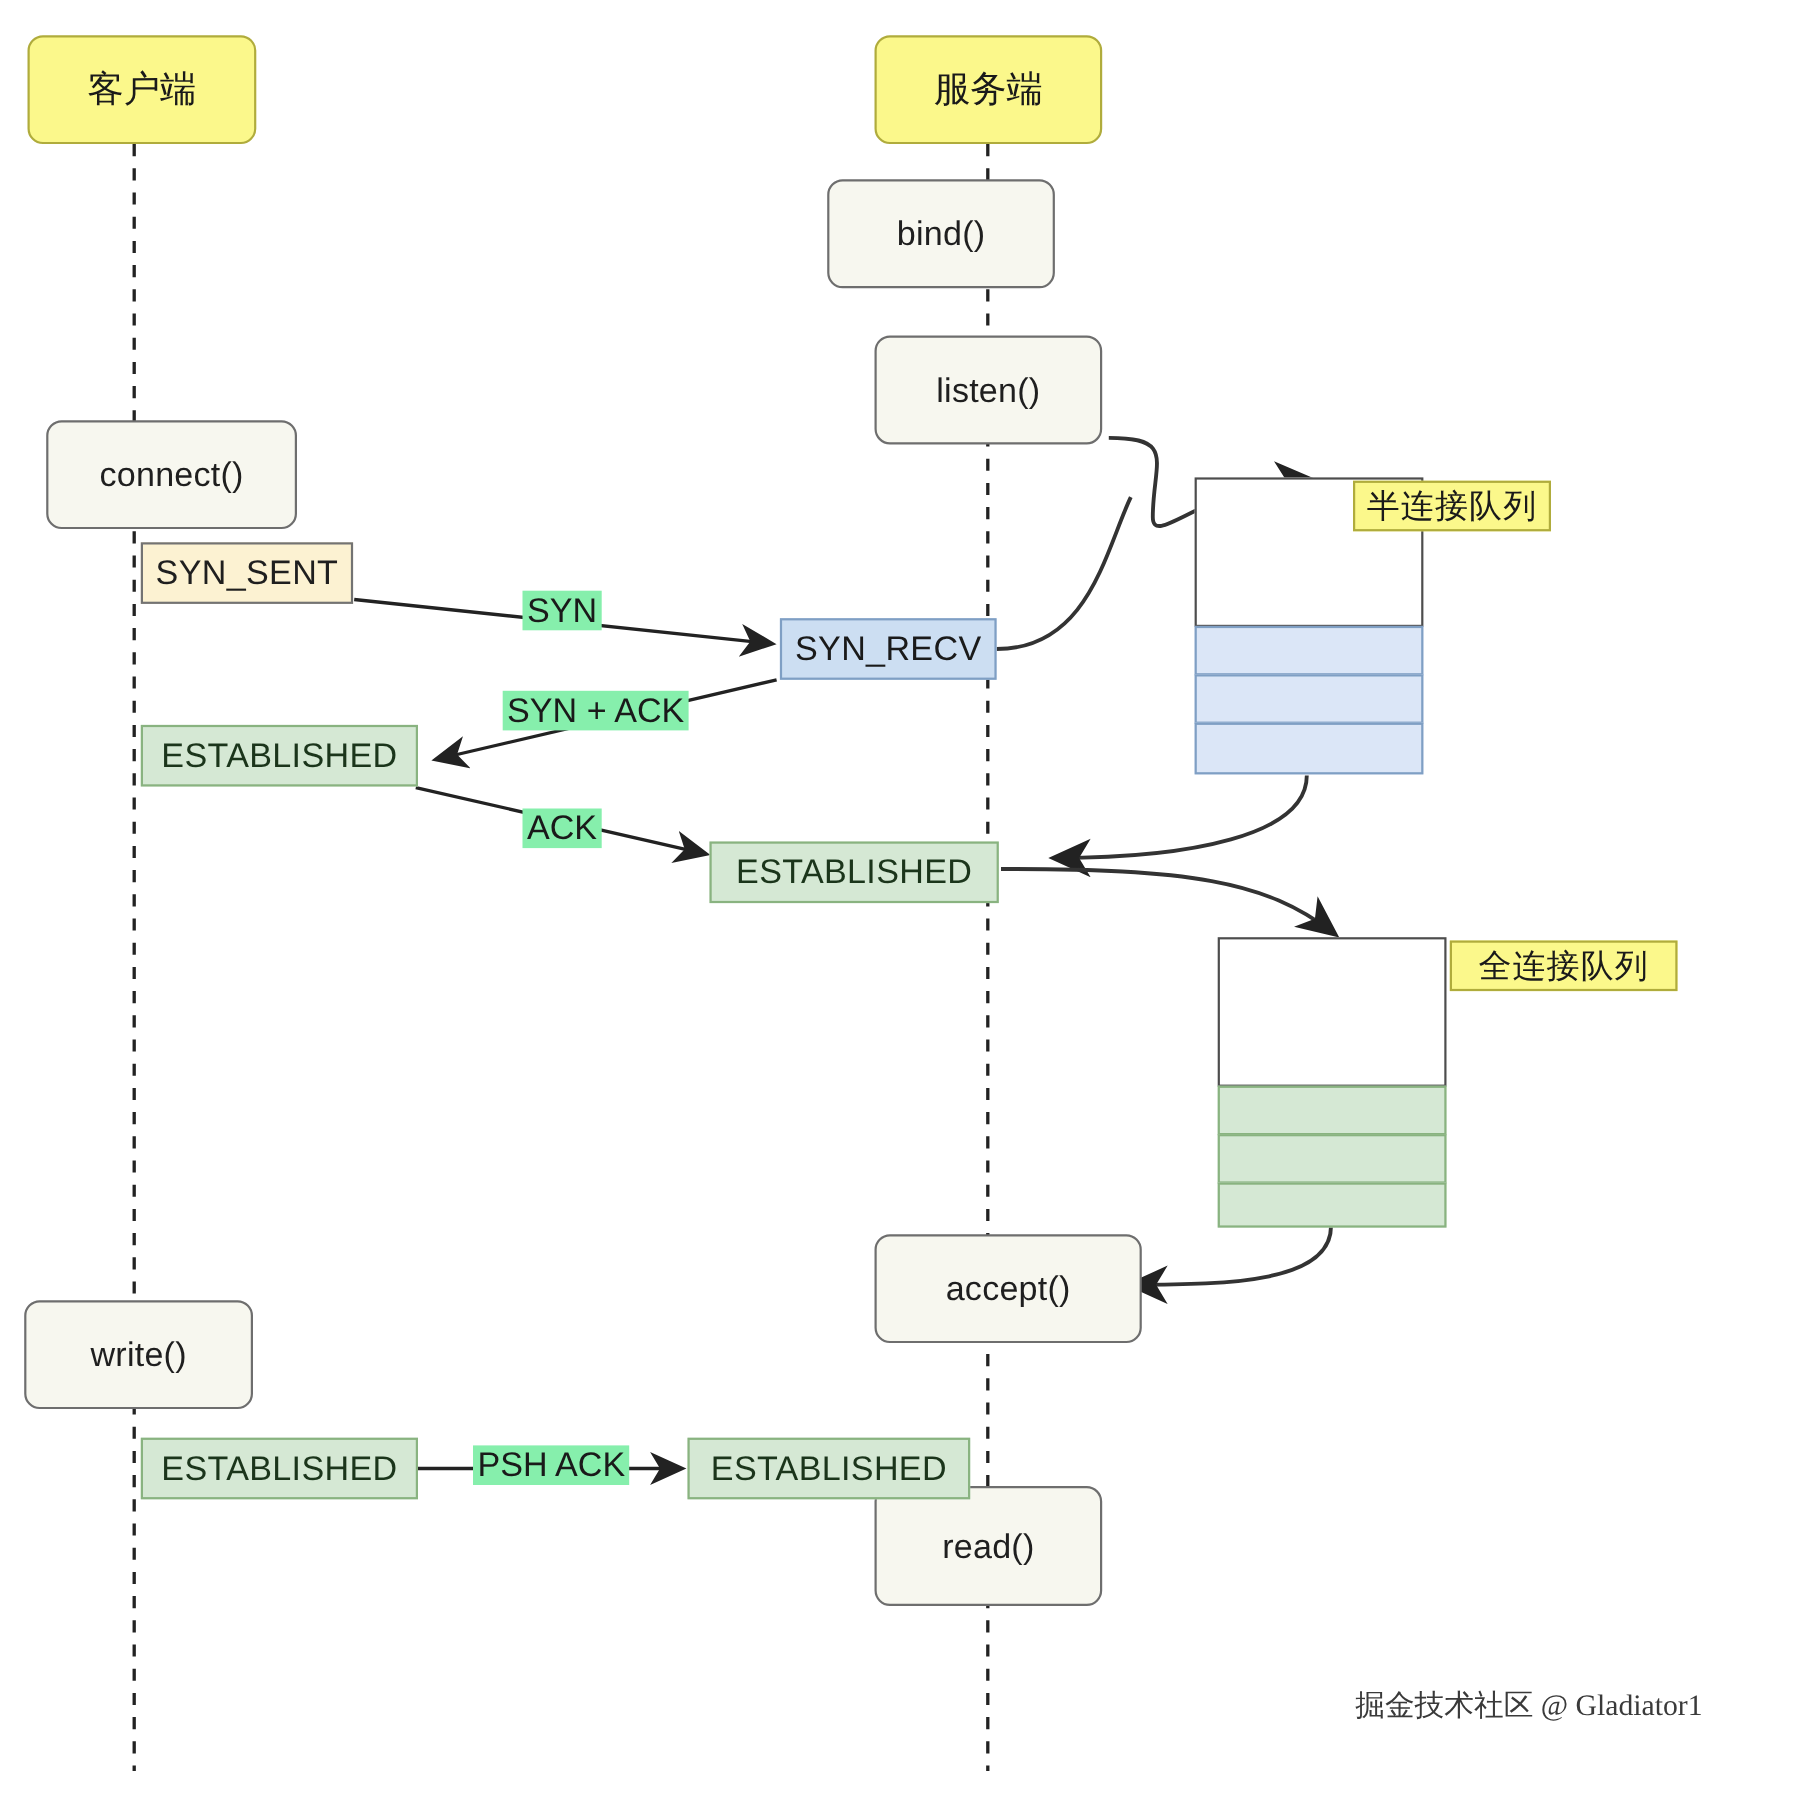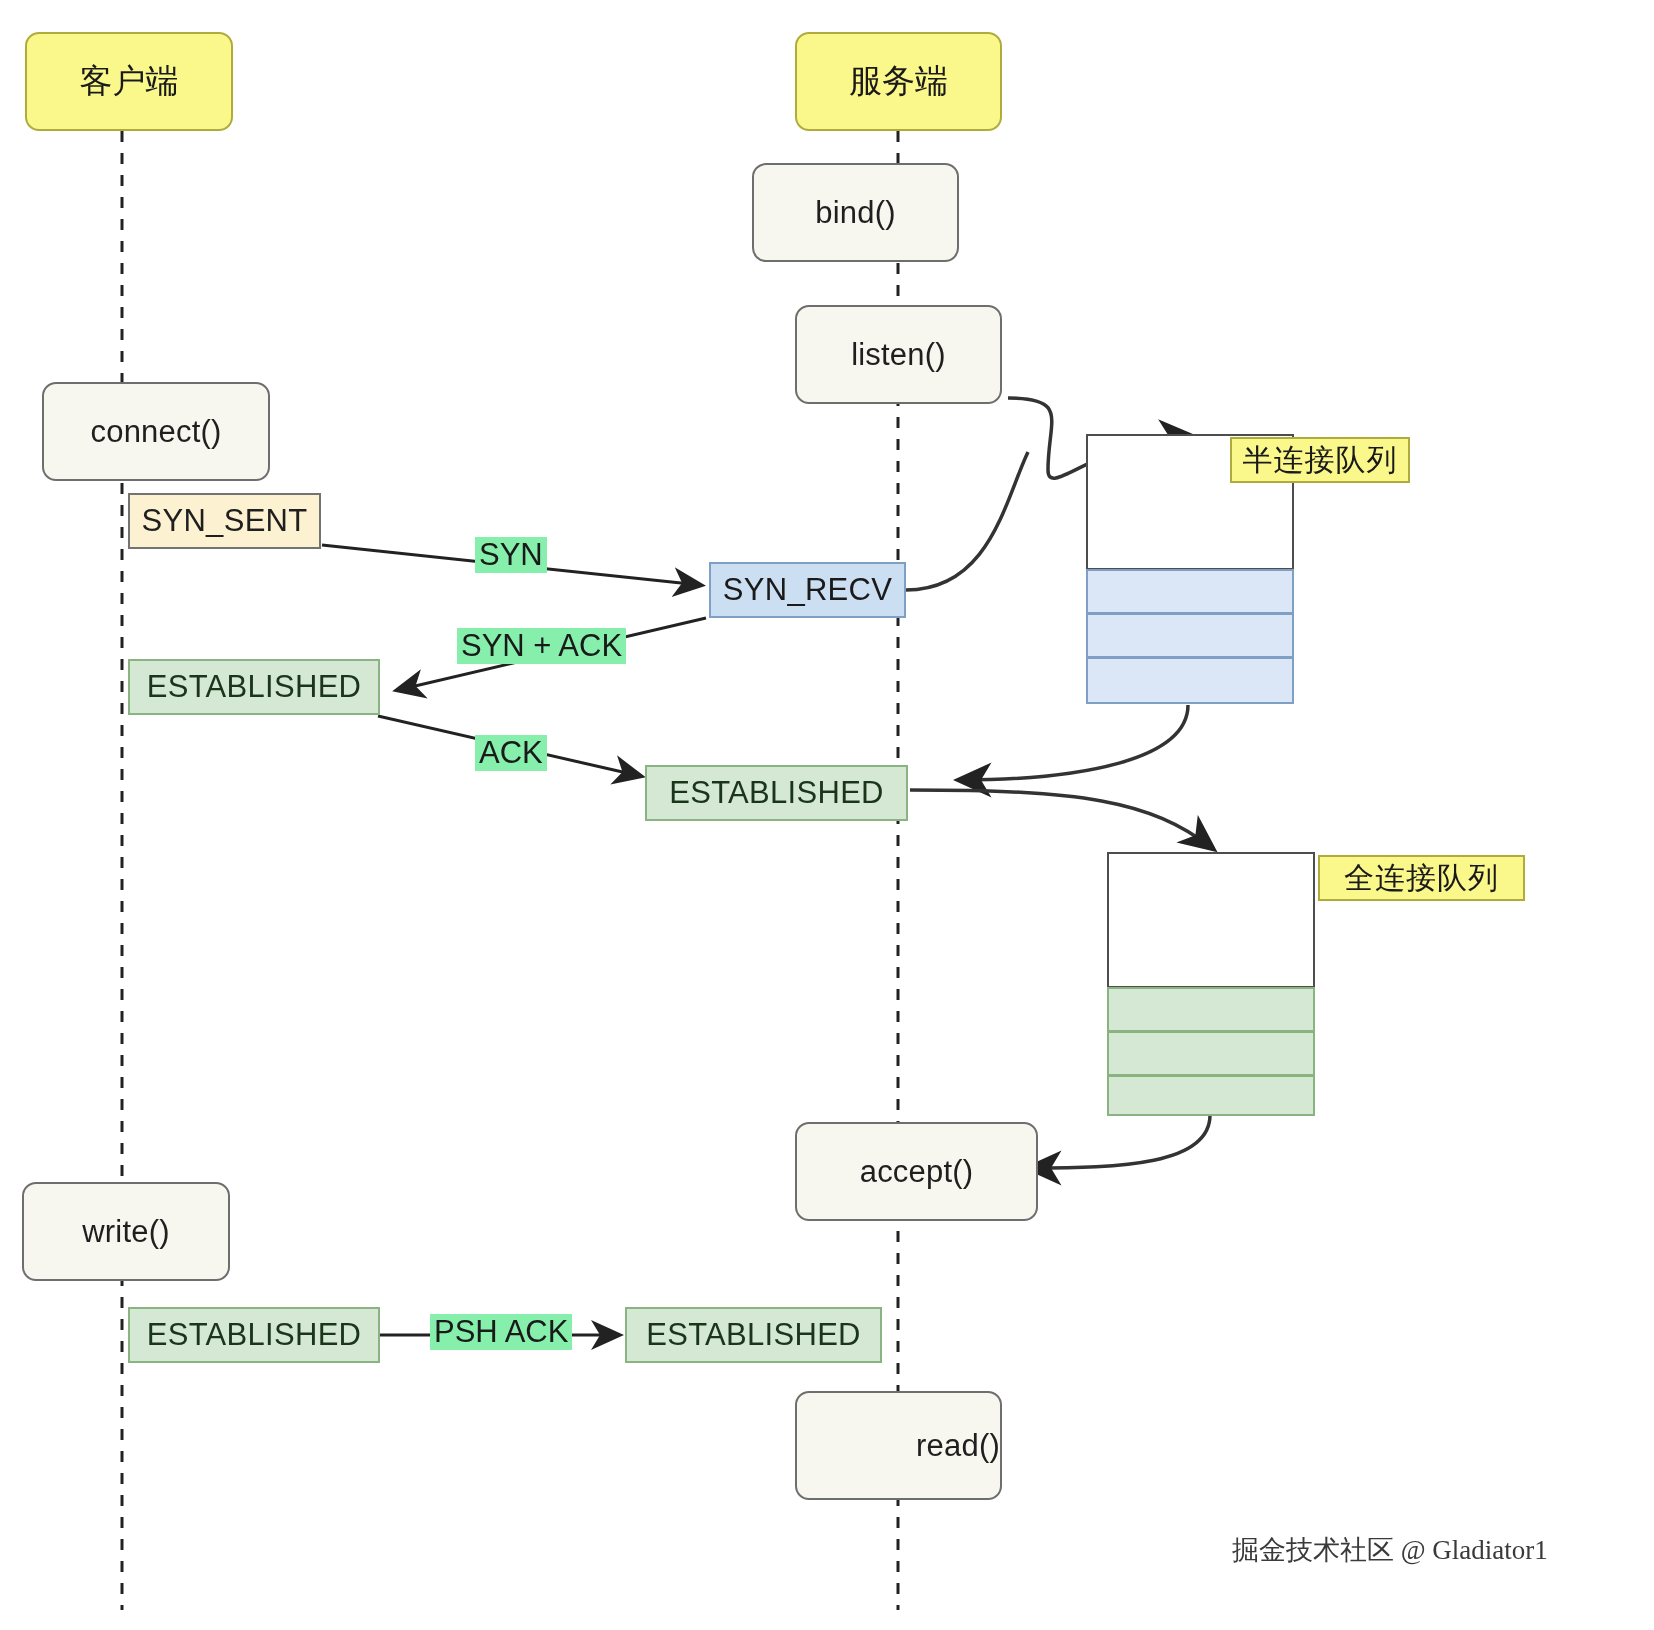--- a/index.html
+++ b/index.html
@@ -104,21 +104,21 @@
   </div>
 
   <div class="abs proc" style="left:795px;top:305px;width:207px;height:99px;text-align:center;">
     <span>listen()</span>
   </div>
 
   <div class="abs proc" style="left:795px;top:1122px;width:243px;height:99px;">
     <span>accept()</span>
   </div>
 
-  <div class="abs proc" style="left:795px;top:1391px;width:207px;height:109px;justify-content:flex-end;">
+  <div class="abs proc" style="left:795px;top:1351px;width:207px;height:109px;">
     <span>read()</span>
   </div>
 
   <div class="abs proc" style="left:22px;top:382px;width:228px;height:99px;margin-left:20px;">
     <span>connect()</span>
   </div>
 
   <div class="abs proc" style="left:22px;top:1182px;width:208px;height:99px;">
     <span>write()</span>
   </div>

